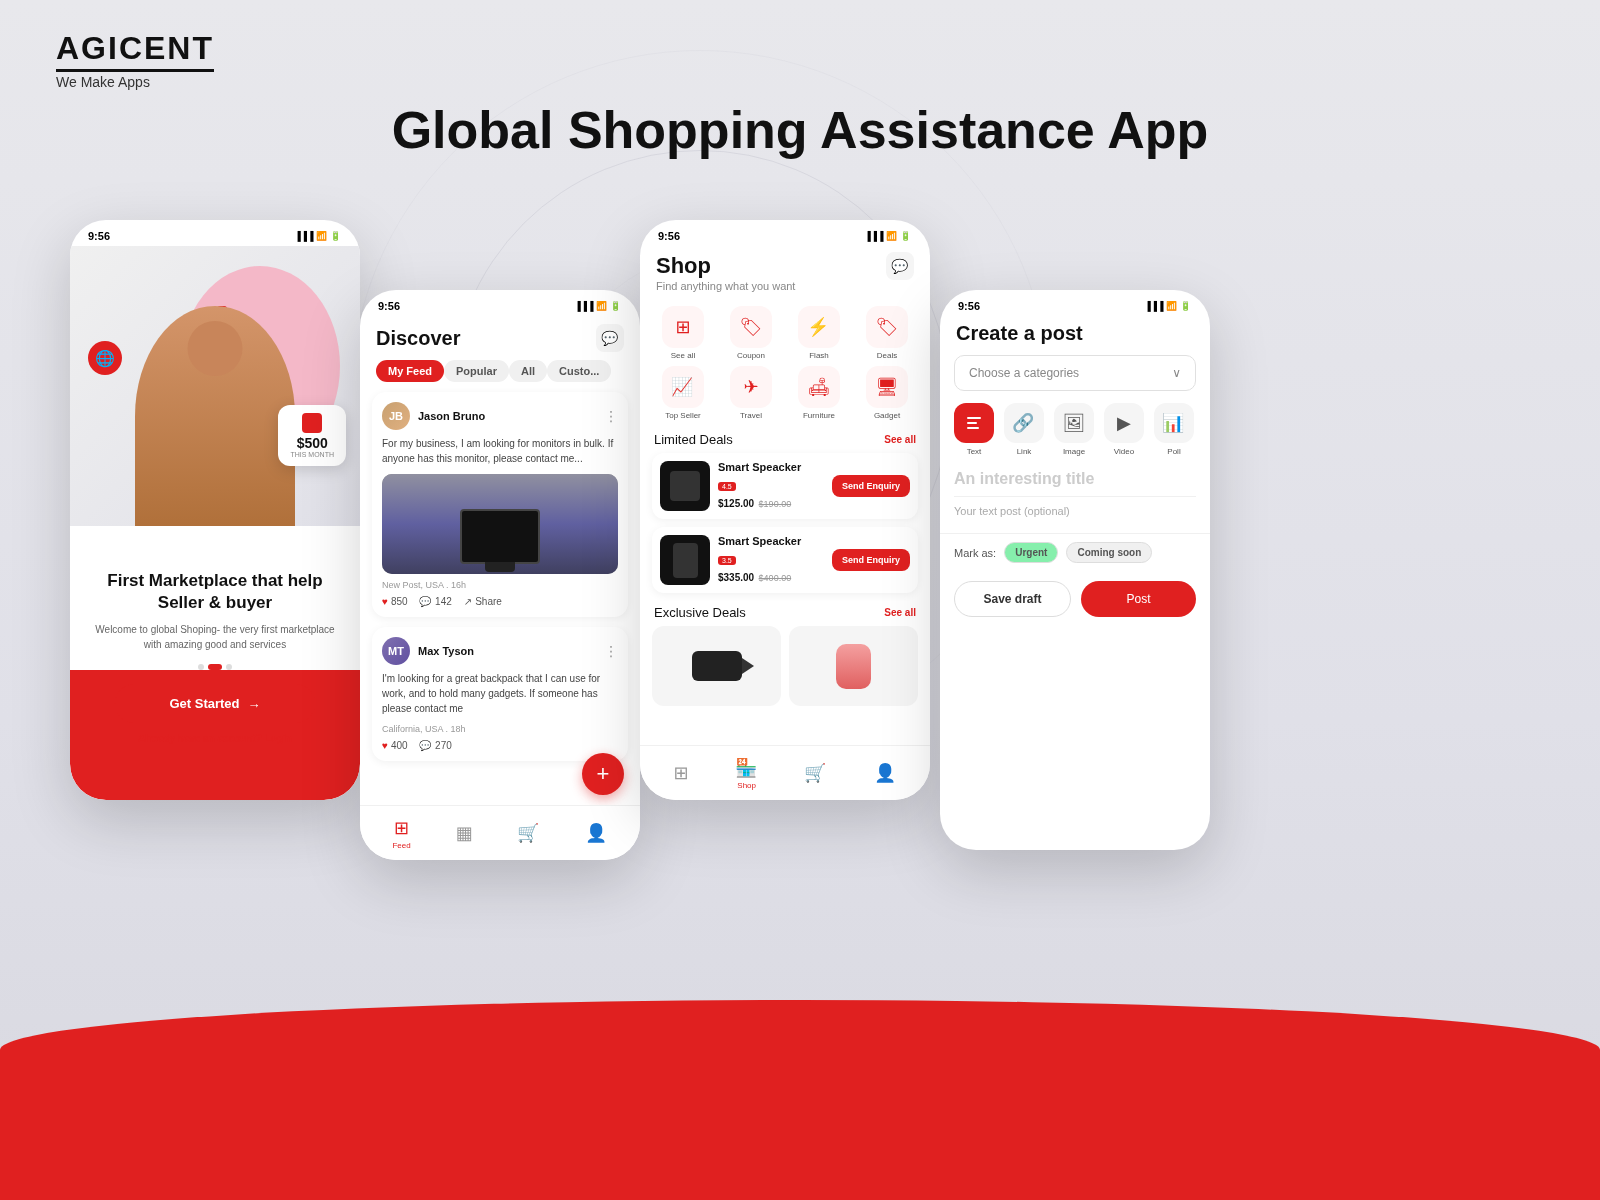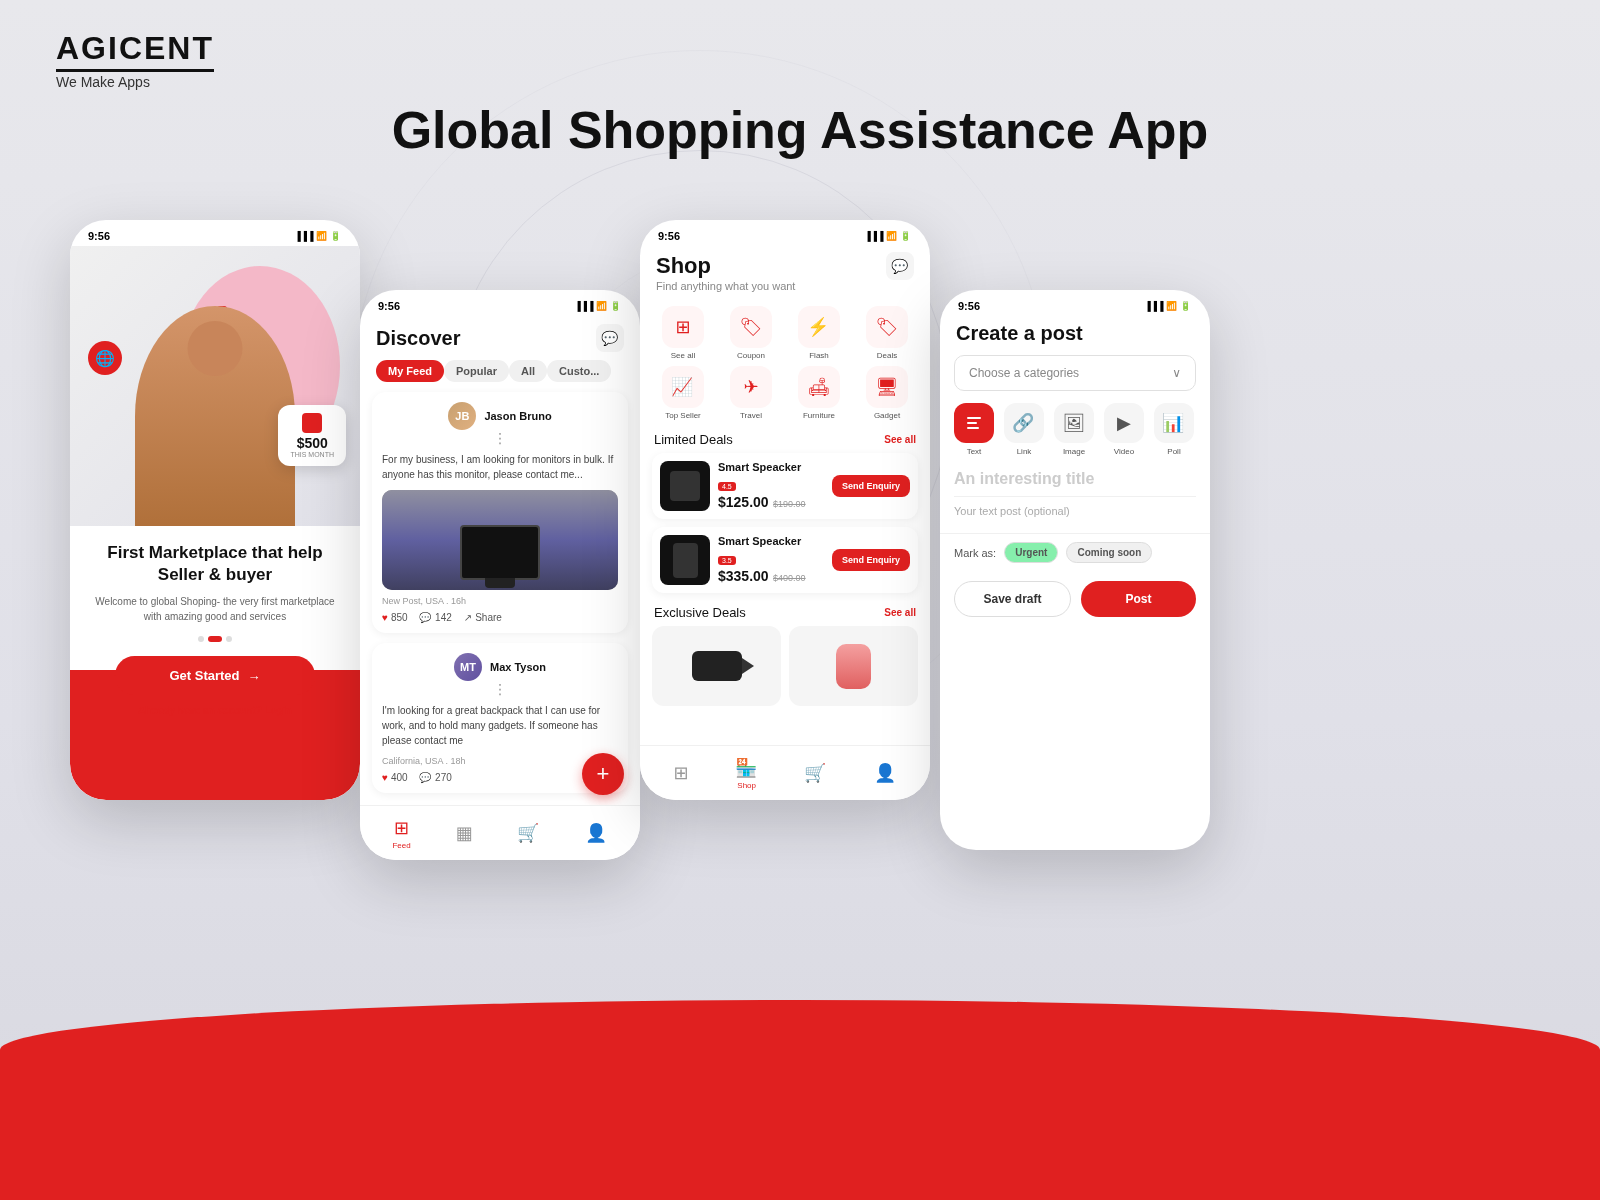--- a/index.html
+++ b/index.html
@@ -156,20 +156,21 @@
       color: #111;
     }
     .price-label {
       font-size: 7px;
       color: #888;
       text-transform: uppercase;
     }
     .phone1-text {
       padding: 16px 20px;
       text-align: center;
+      margin-top: 28px;
     }
     .phone1-heading {
       font-size: 17px;
       font-weight: 800;
       color: #111;
       line-height: 1.3;
       margin-bottom: 8px;
     }
     .phone1-desc {
       font-size: 10px;
@@ -267,21 +268,20 @@
       margin: 0 12px 10px;
       border-radius: 14px;
       padding: 10px;
       box-shadow: 0 2px 8px rgba(0,0,0,0.06);
     }
     .post-header {
       display: flex;
       justify-content: space-between;
       align-items: center;
       margin-bottom: 6px;
-      flex-direction: column;
     }
     .post-user {
       display: flex;
       align-items: center;
       gap: 8px;
     }
     .avatar {
       width: 28px;
       height: 28px;
       border-radius: 50%;
@@ -503,21 +503,21 @@
     .rating-badge {
       display: inline-block;
       background: #e02020;
       color: white;
       font-size: 7px;
       padding: 1px 4px;
       border-radius: 3px;
       margin-bottom: 2px;
     }
     .deal-price {
-      font-size: 14px;
+      font-size: 10px;
       font-weight: 700;
       color: #111;
     }
     .deal-price-old {
       font-size: 9px;
       color: #999;
       text-decoration: line-through;
     }
     .enquiry-btn {
       background: #e02020;
@@ -686,21 +686,21 @@
       color: #333;
       cursor: pointer;
     }
     .post-btn {
       flex: 1;
       background: #e02020;
       border: none;
       border-radius: 25px;
       padding: 10px;
       font-size: 12px;
-      font-weight: 700;
+      font-weight: 400;
       color: white;
       cursor: pointer;
     }
 
     
     .bottom-red {
       position: absolute;
       bottom: 0;
       left: 0;
       right: 0;

